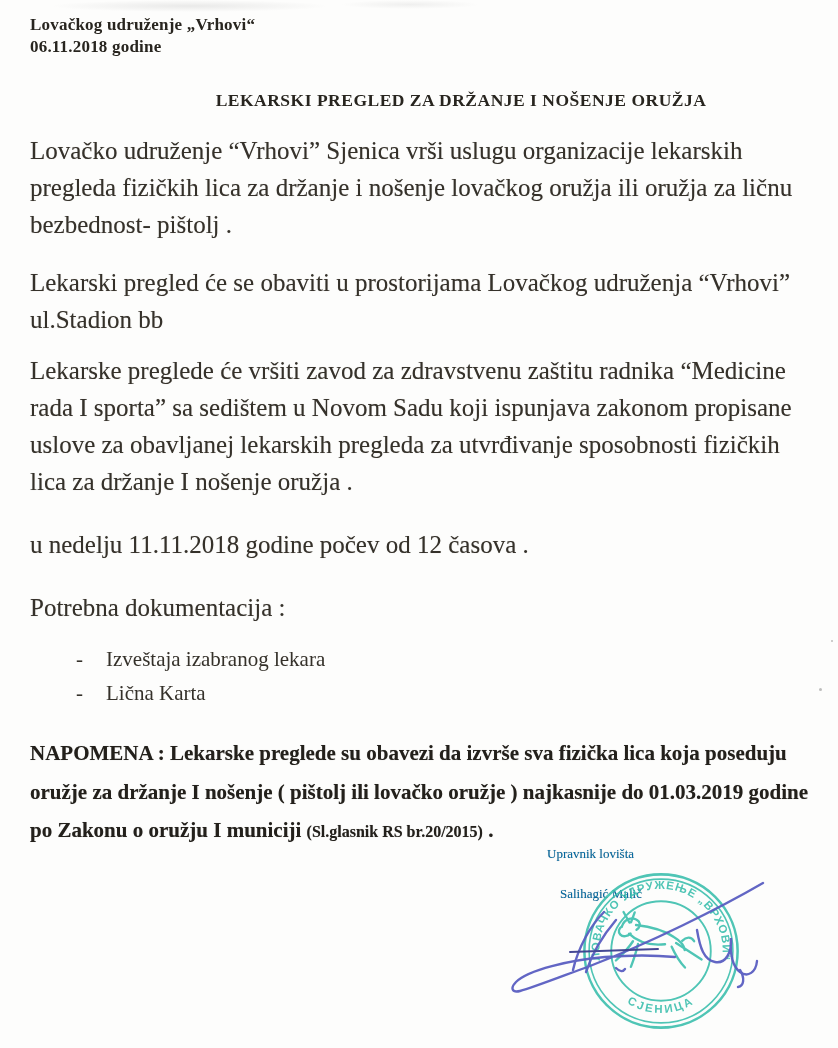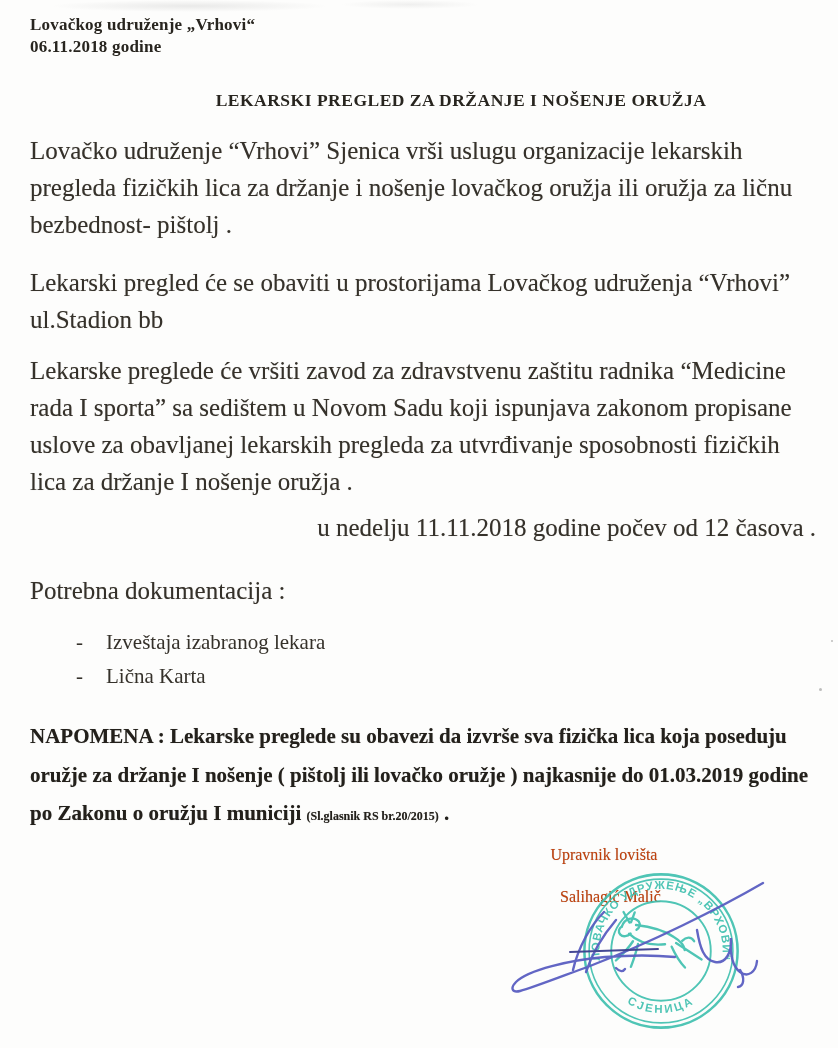--- a/index.html
+++ b/index.html
@@ -34,43 +34,42 @@
   }
   .para {
     margin: 0;
     font-size: 25px;
     line-height: 37px;
     text-shadow: 0 0 0.7px rgba(54,49,41,0.35);
   }
   .p1 { margin-top: 21px; }
   .p2 { margin-top: 14px; }
   .p3 { margin-top: 21px; }
-  .p4 { margin-top: 9px; text-align: right; }
+  .p4 { margin-top: 26px; }
   .heading { margin-top: 26px; }
   .doc-list { margin: 16px 0 0 46px; font-size: 21px; }
   .doc-item { line-height: 34px; display: flex; }
   .dash { width: 30px; flex: 0 0 30px; }
   .price { margin-top: 24px; }
   .note {
     margin: 24px 0 0 0;
     font-size: 21px;
     line-height: 38.5px;
     font-weight: 700;
     color: #23201b;
     text-shadow: 0 0 0.7px rgba(35,32,27,0.4);
   }
-  .note-ref { font-size: 12px; }
+  .note-ref { font-size: 16px; }
   .sig {
     position: absolute;
     left: 547px; top: 846px;
-    font-size: 16px;
-    color: #c2410c;
+    font-size: 13px;
+    color: #0369a1;
     z-index: 1;
     text-shadow: 0 0 0.7px rgba(54,49,41,0.35);
-    text-align: center;
   }
   .sig-name { margin: 24px 0 0 13px; }
   .stamp {
     position: absolute;
     left: 582px; top: 872px;
     width: 158px; height: 158px;
     z-index: 2;
     opacity: 0.9;
   }
   .stamp text {

